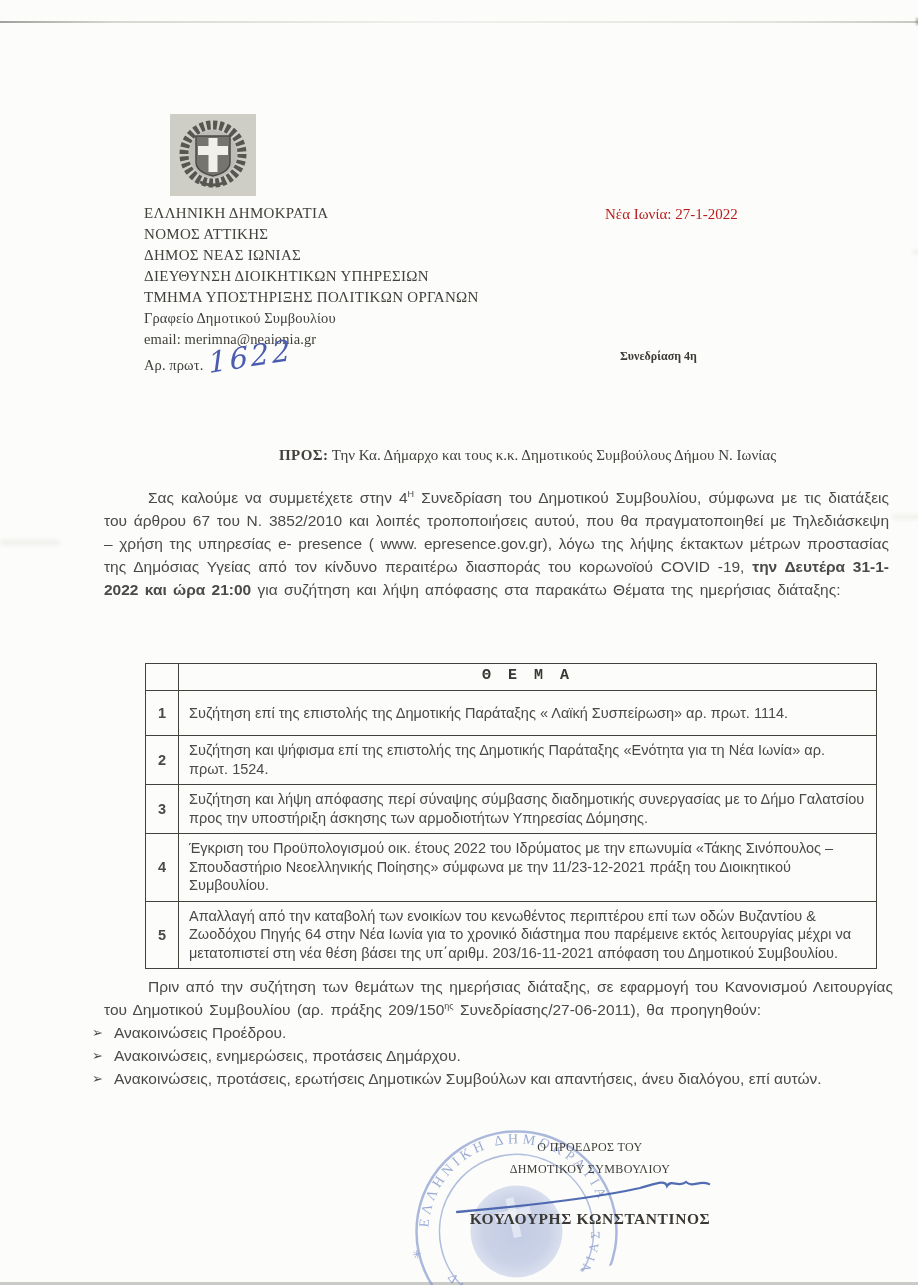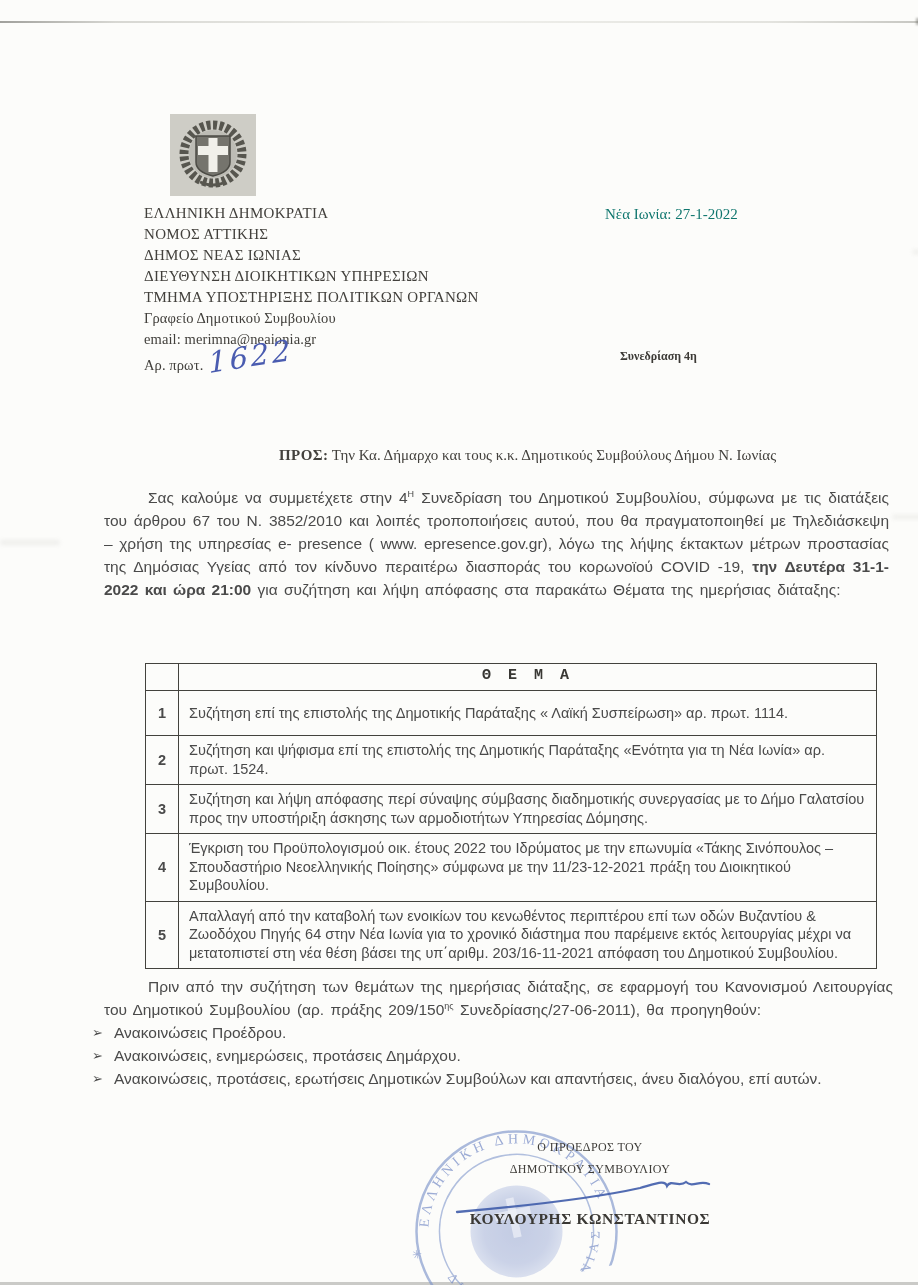--- a/index.html
+++ b/index.html
@@ -28,21 +28,21 @@
   .hdr .org{white-space:nowrap;}
   .hdr .small{font-size:14.5px;letter-spacing:.1px;}
   .handwritten{
     display:inline-block;font-family:"DejaVu Serif",serif;font-style:italic;
     font-size:29px;color:#4a5cb0;letter-spacing:3px;
     transform:rotate(-9deg) skewX(-6deg);transform-origin:left bottom;
     position:relative;top:3px;left:6px;
   }
   .date-line{
     position:absolute;left:605px;top:206px;
-    font-family:"Liberation Serif",serif;font-size:15px;color:#0f766e;white-space:nowrap;
+    font-family:"Liberation Serif",serif;font-size:15px;color:#b91c1c;white-space:nowrap;
   }
   .session-label{
     position:absolute;left:620px;top:349px;
     font-family:"Liberation Serif",serif;font-weight:700;font-size:12px;color:#3c3a36;white-space:nowrap;
   }
 
   
   .recipient{
     position:absolute;left:279px;top:447px;width:610px;
     font-family:"Liberation Serif",serif;font-size:15px;color:#43413d;white-space:nowrap;

